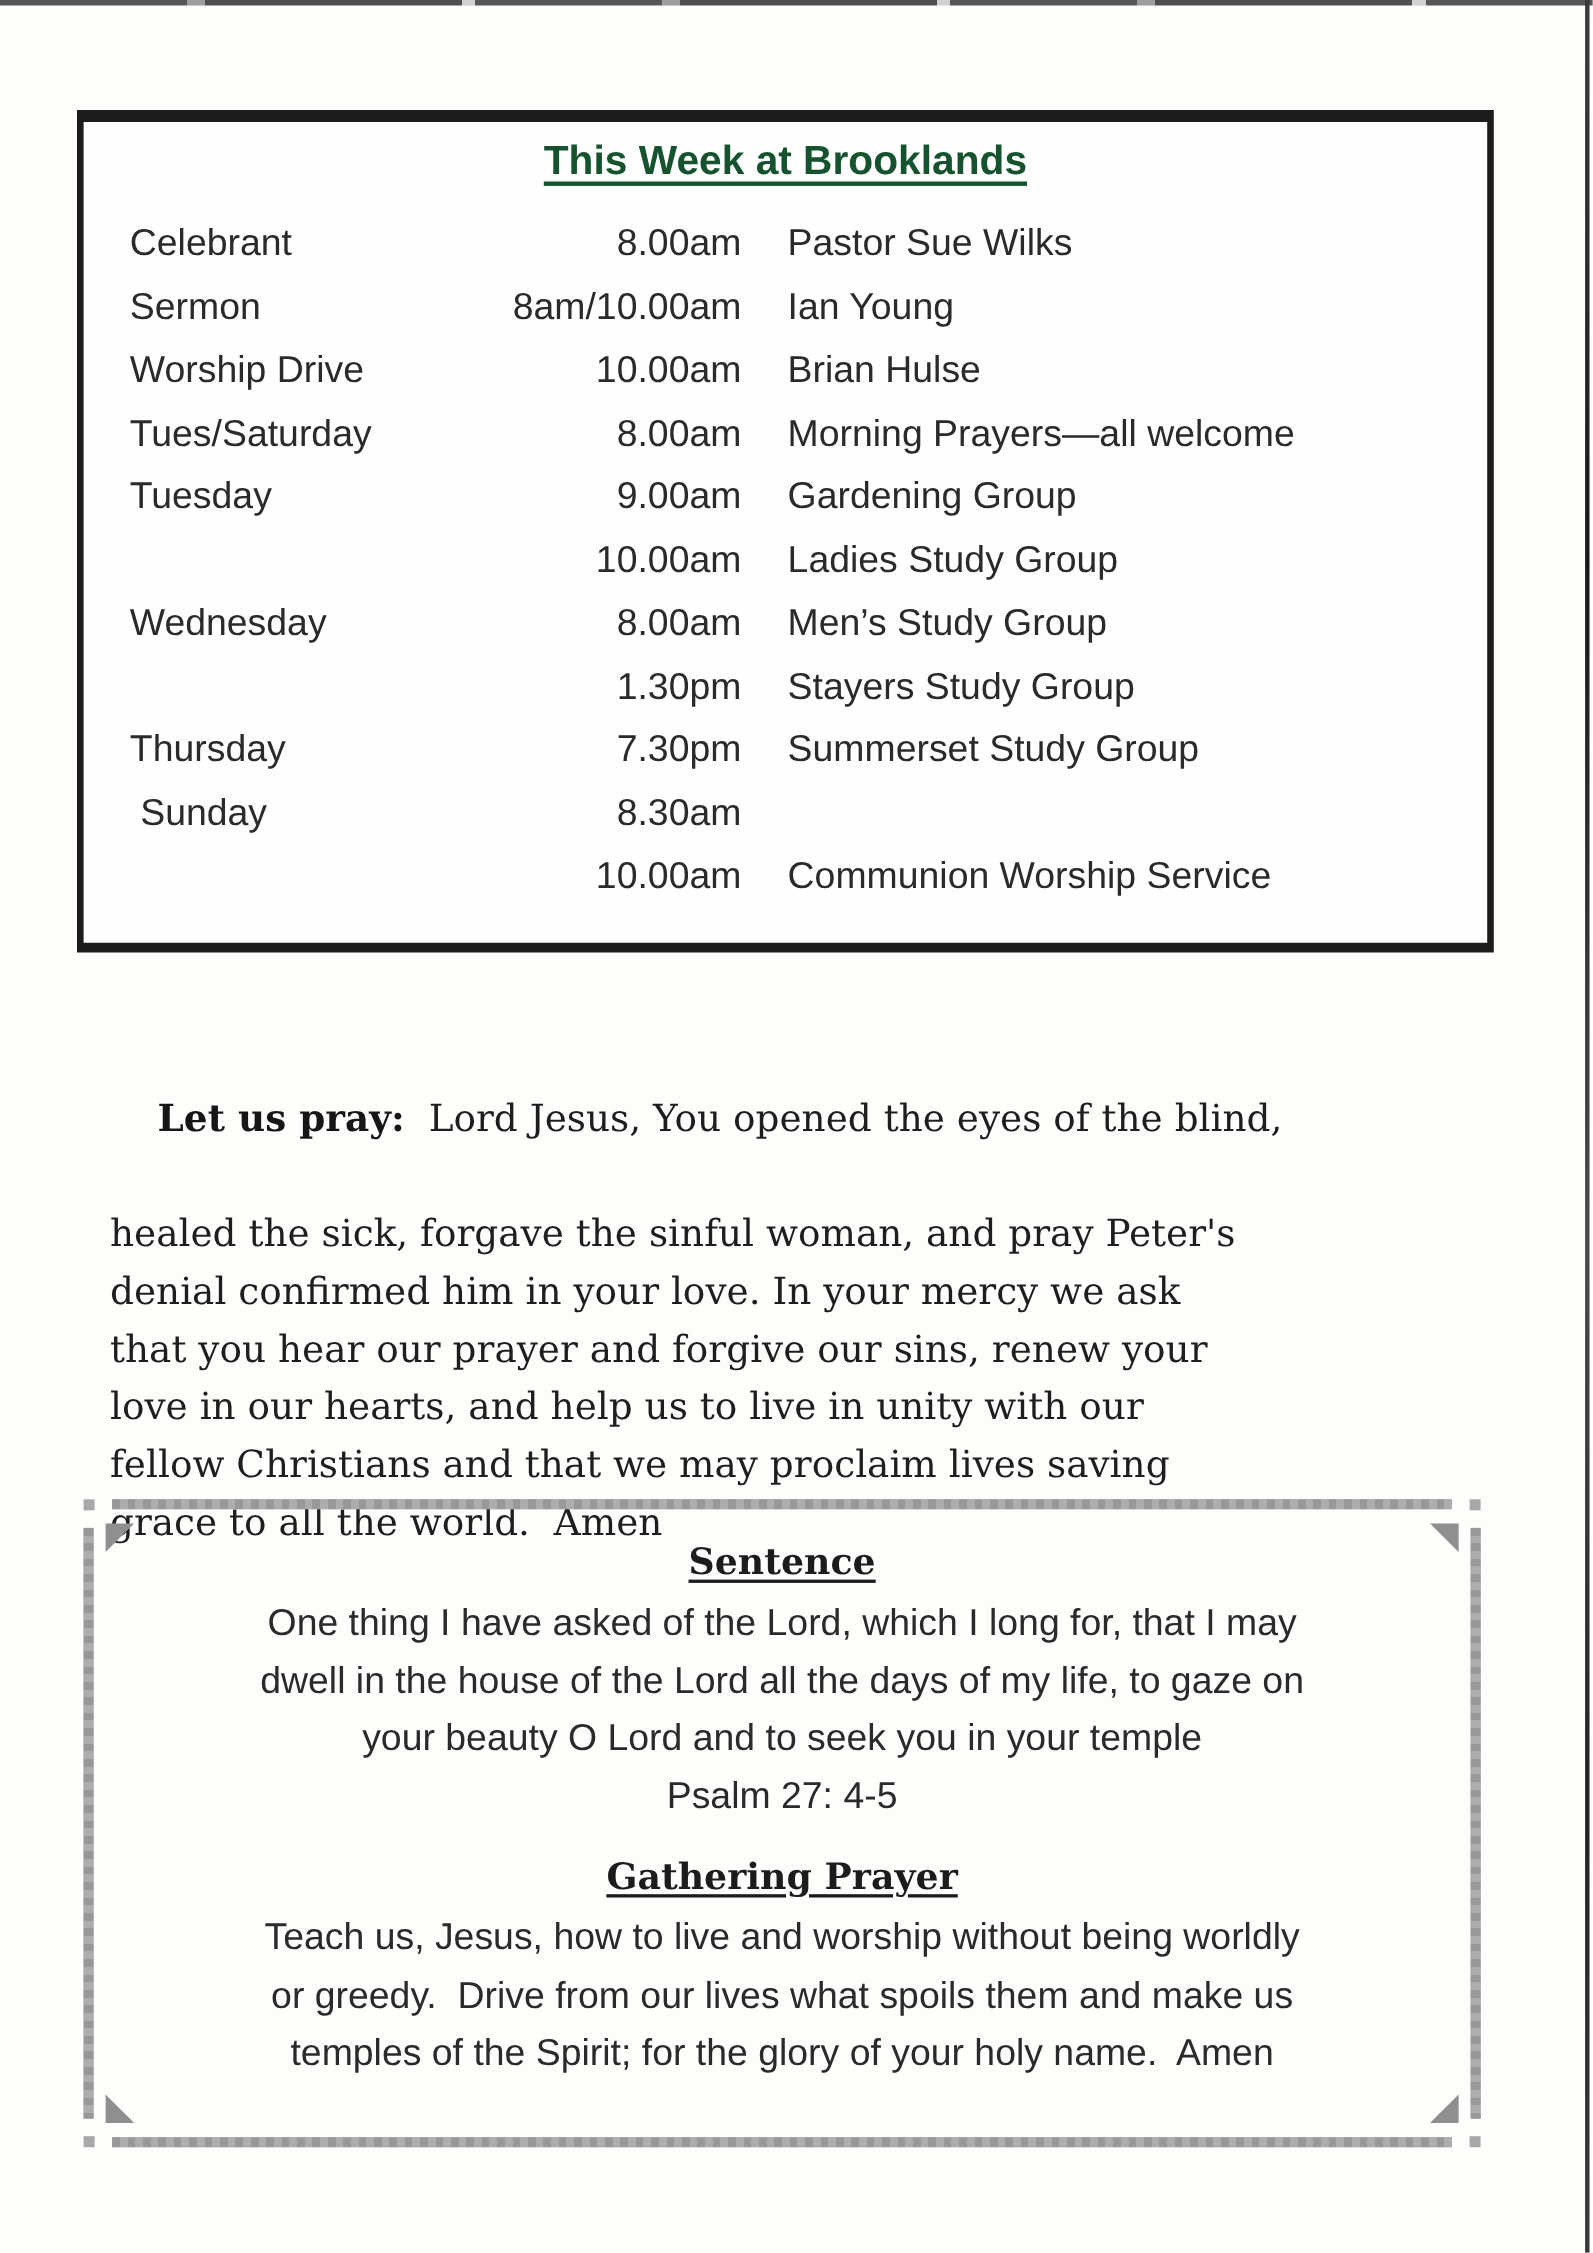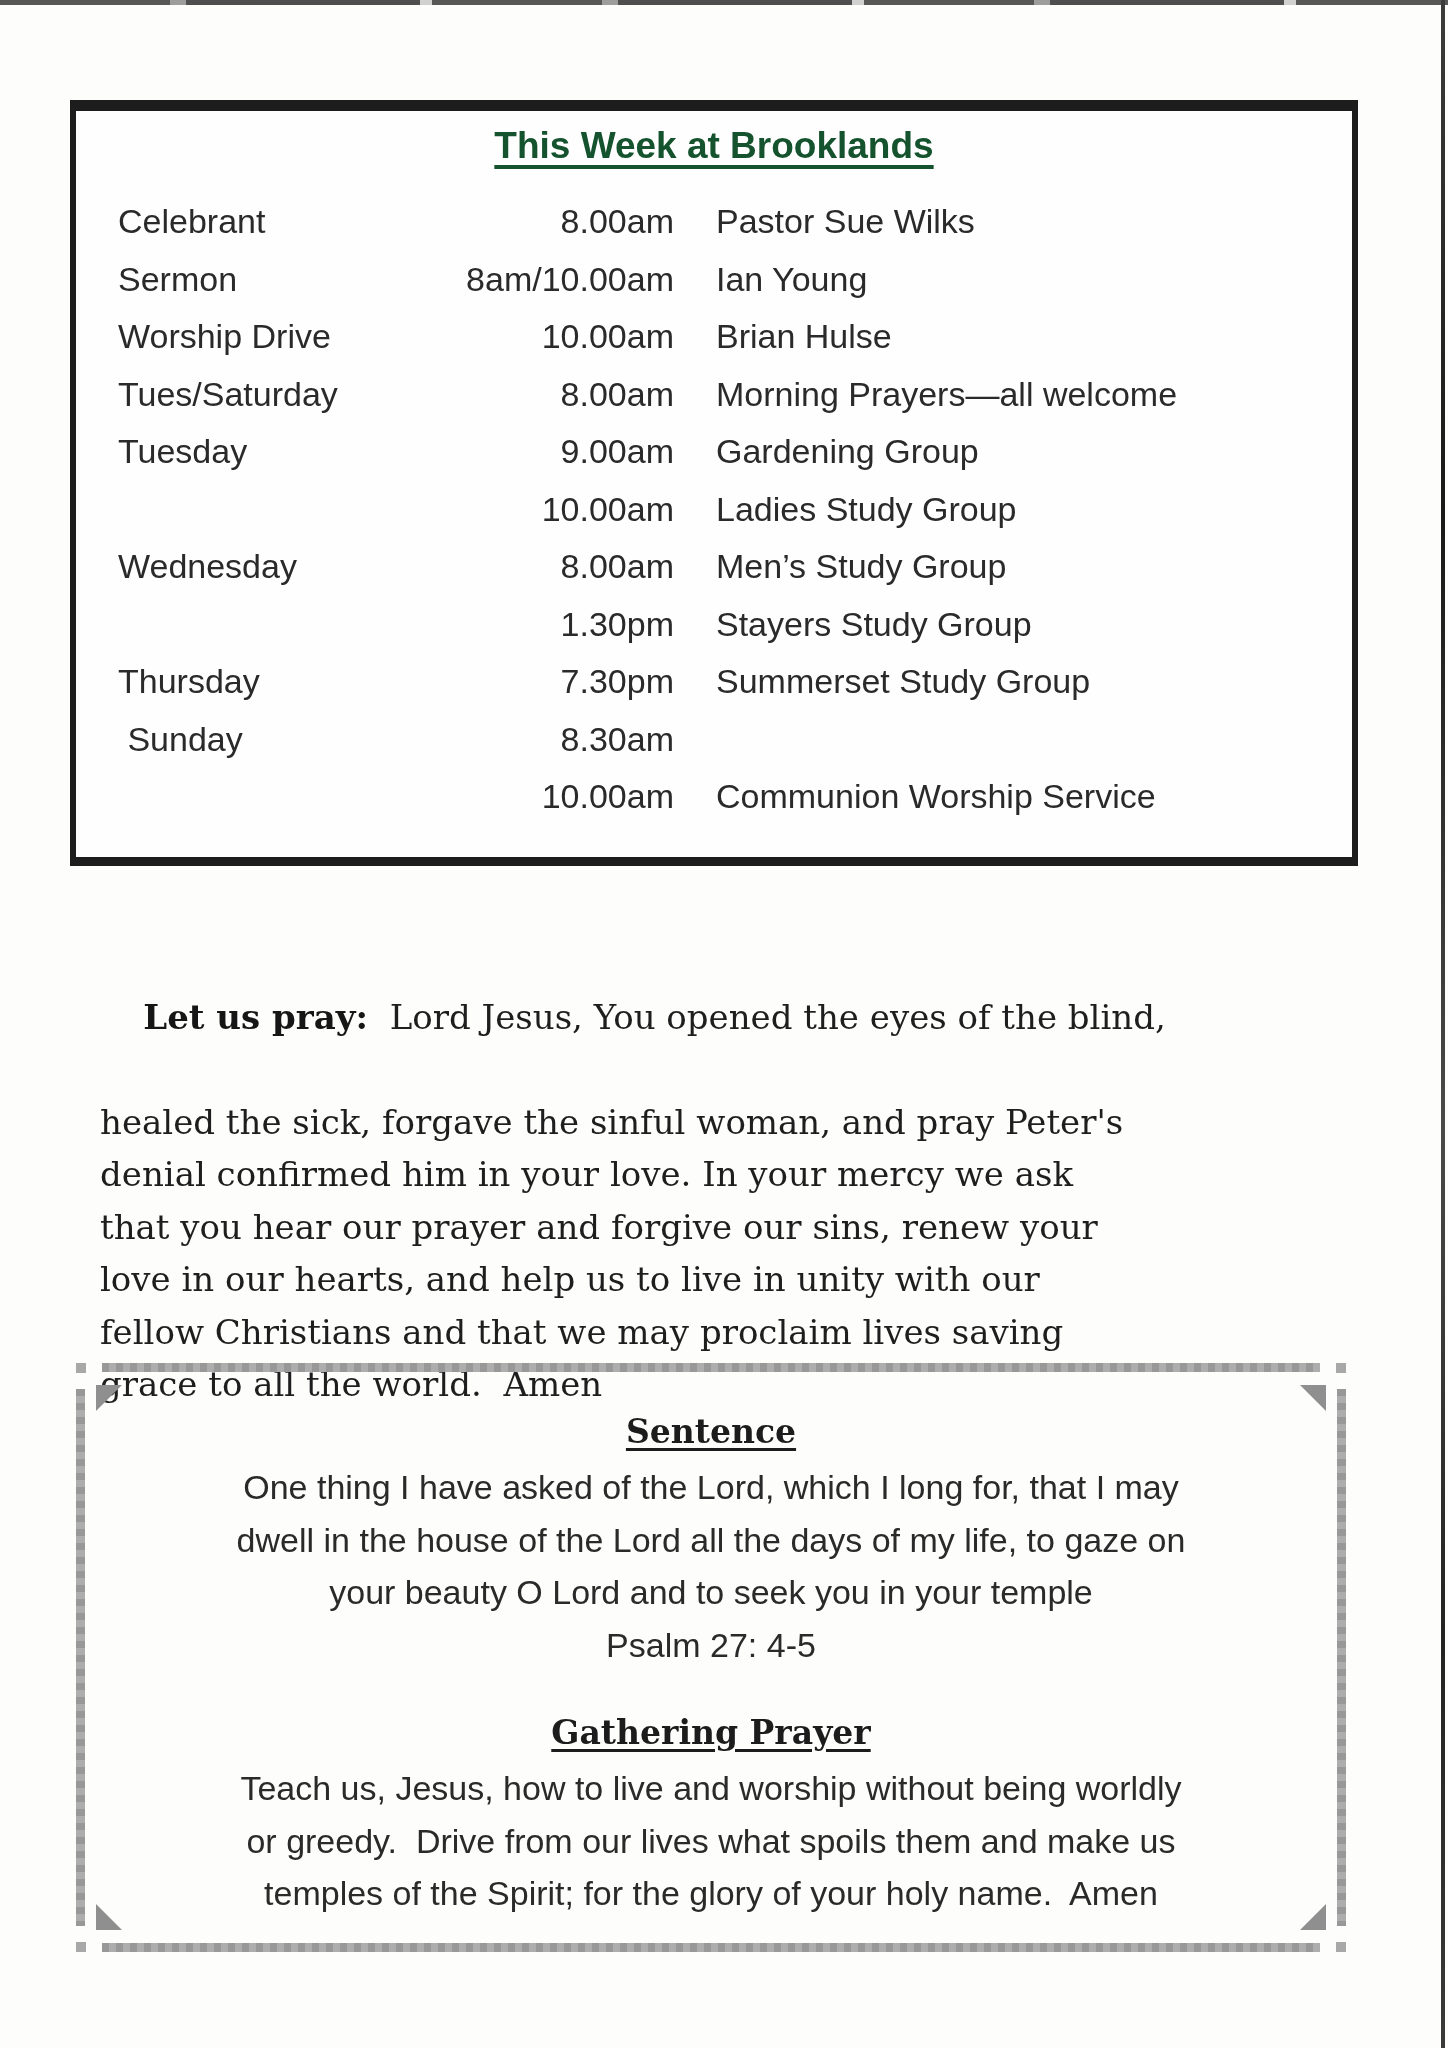--- a/index.html
+++ b/index.html
@@ -73,22 +73,22 @@
   .fb-tri.tl { left:20px; top:22px;     border-top:26px solid #8f8f8f;    border-right:26px solid transparent; }
   .fb-tri.tr { right:20px; top:22px;    border-top:26px solid #8f8f8f;    border-left:26px solid transparent; }
   .fb-tri.bl { left:20px; bottom:22px;  border-bottom:26px solid #8f8f8f; border-right:26px solid transparent; }
   .fb-tri.br { right:20px; bottom:22px; border-bottom:26px solid #8f8f8f; border-left:26px solid transparent; }
 
   .fb-content { position:absolute; inset:9px; text-align:center; }
   .fancy-heading {
     font-family:"DejaVu Serif", serif; font-weight:bold; font-size:33px; color:#1c1c1c;
     text-decoration:underline; text-decoration-thickness:3px; text-underline-offset:5px;
   }
-  .sentence-heading { margin-top:40px; }
-  .gathering-heading { margin-top:42px; }
+  .sentence-heading { margin-top:28px; }
+  .gathering-heading { margin-top:27px; }
   .fancy-lines { margin-top:10px; }
   .fancy-line {
     font-family:"Liberation Sans", sans-serif; font-size:34px; color:#2a2a2a;
     line-height:52.5px; white-space:pre-wrap;
   }
 </style>
 </head>
 <body>
 
 <div class="scan-top"></div>

